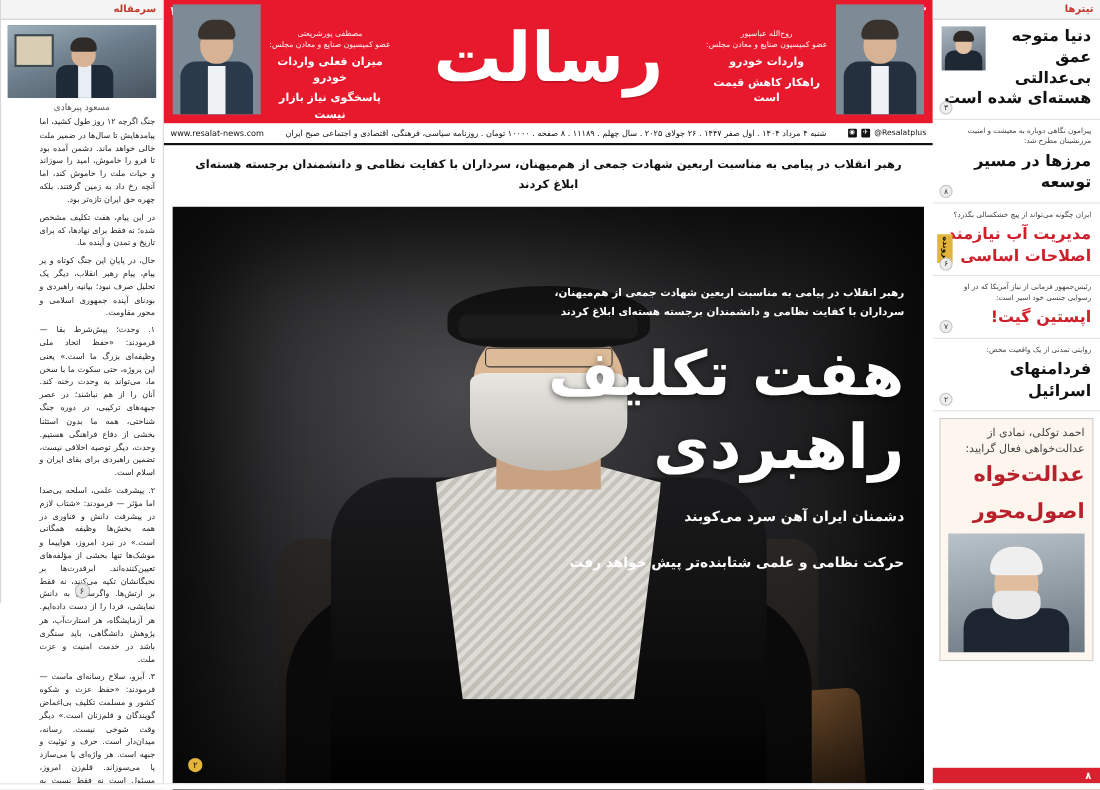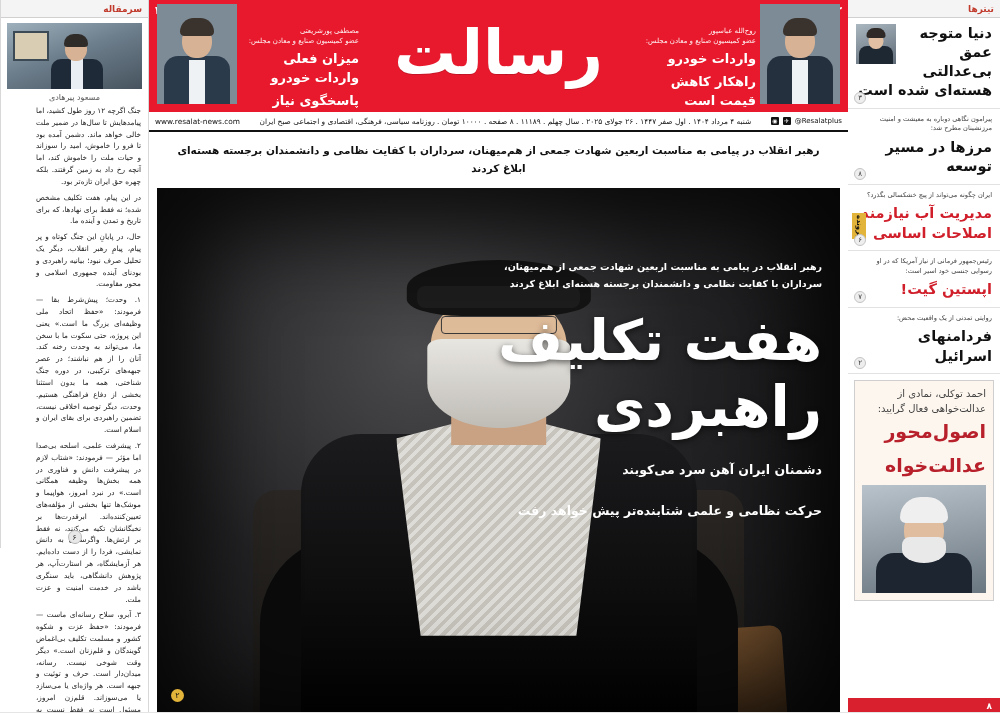--- a/index.html
+++ b/index.html
@@ -114,27 +114,27 @@
   .mh-photo .head { position:absolute; left:50%; top:20px; transform:translateX(-50%);
     width:30px; height:34px; border-radius:50% 50% 46% 46%; background:#d8b295; }
   .mh-photo .hair { position:absolute; left:50%; top:14px; transform:translateX(-50%);
     width:34px; height:18px; border-radius:16px 16px 5px 5px; background:#3a322c; }
   .mh-photo .body { position:absolute; left:50%; bottom:0; transform:translateX(-50%);
     width:66px; height:48px; background:#24303d; border-radius:14px 14px 0 0; }
   .mh-photo .shirt { position:absolute; left:50%; bottom:0; transform:translateX(-50%);
     width:16px; height:44px; background:#eef2f5; }
   .mh-photo.left .body { background:#2b3a4a; }
   .mh-caption {
-    position: absolute; color: #fff; direction: rtl; 
+    position: absolute; color: #fff; direction: rtl; text-align: center;
     font-size: 7px; line-height: 1.45; width: 118px;
   }
   .mh-caption.right { right: 92px; top: 26px; }
   .mh-caption.left  { left: 92px;  top: 26px; }
   .mh-caption .nm { font-size: 7px; opacity: .95; }
-  .mh-caption .ttl { font-size: 13px; font-weight: bold; margin-top: 4px; display:block; }
+  .mh-caption .ttl { font-size: 10px; font-weight: bold; margin-top: 4px; display:block; }
   .mh-pagenum {
     position: absolute; color: #fff; font-size: 11px; font-weight: bold;
   }
   .mh-pagenum.r { right: 6px; top: 4px; }
   .mh-pagenum.l { left: 6px; top: 4px; }
 
   .infobar {
     height: 20px;
     background: #fff;
     border-bottom: 2px solid #111;
@@ -441,22 +441,22 @@
     </div>
 
     <div class="news-item">
       <div class="ni-over">روایتی تمدنی از یک واقعیت محض:</div>
       <div class="ni-title">فردامنهای اسرائیل</div>
       <div class="ni-page">۲</div>
     </div>
 
     <div class="promo-card">
       <div class="pc-over">احمد توکلی، نمادی از عدالت‌خواهی فعال گرایید:</div>
+      <div class="pc-title">عدالت‌خواه</div>
       <div class="pc-title">اصول‌محور</div>
-      <div class="pc-title">عدالت‌خواه</div>
       <div class="pc-photo">
         <div class="b"></div>
         <div class="h"></div>
         <div class="bd"></div>
         <div class="hr"></div>
       </div>
     </div>
 
     <div class="right-bottom-bar">
       <span class="rb-num">۸</span>

